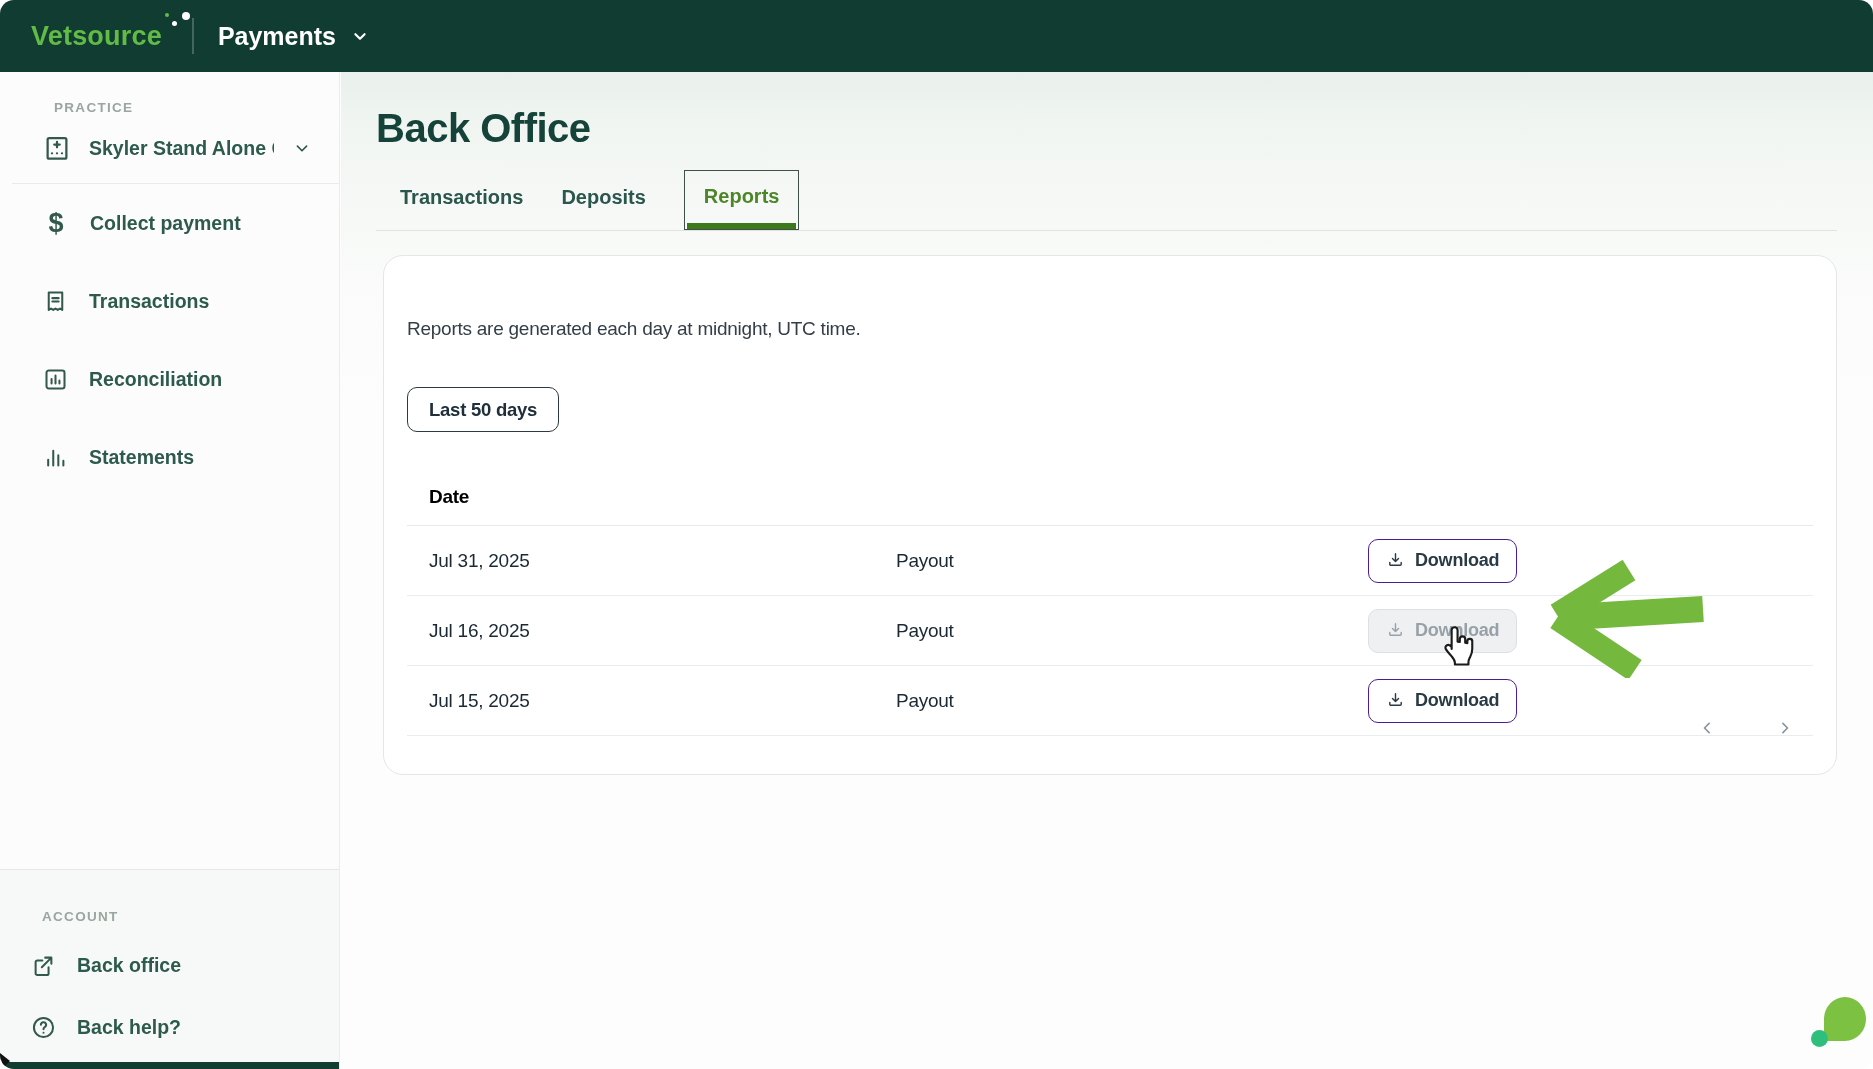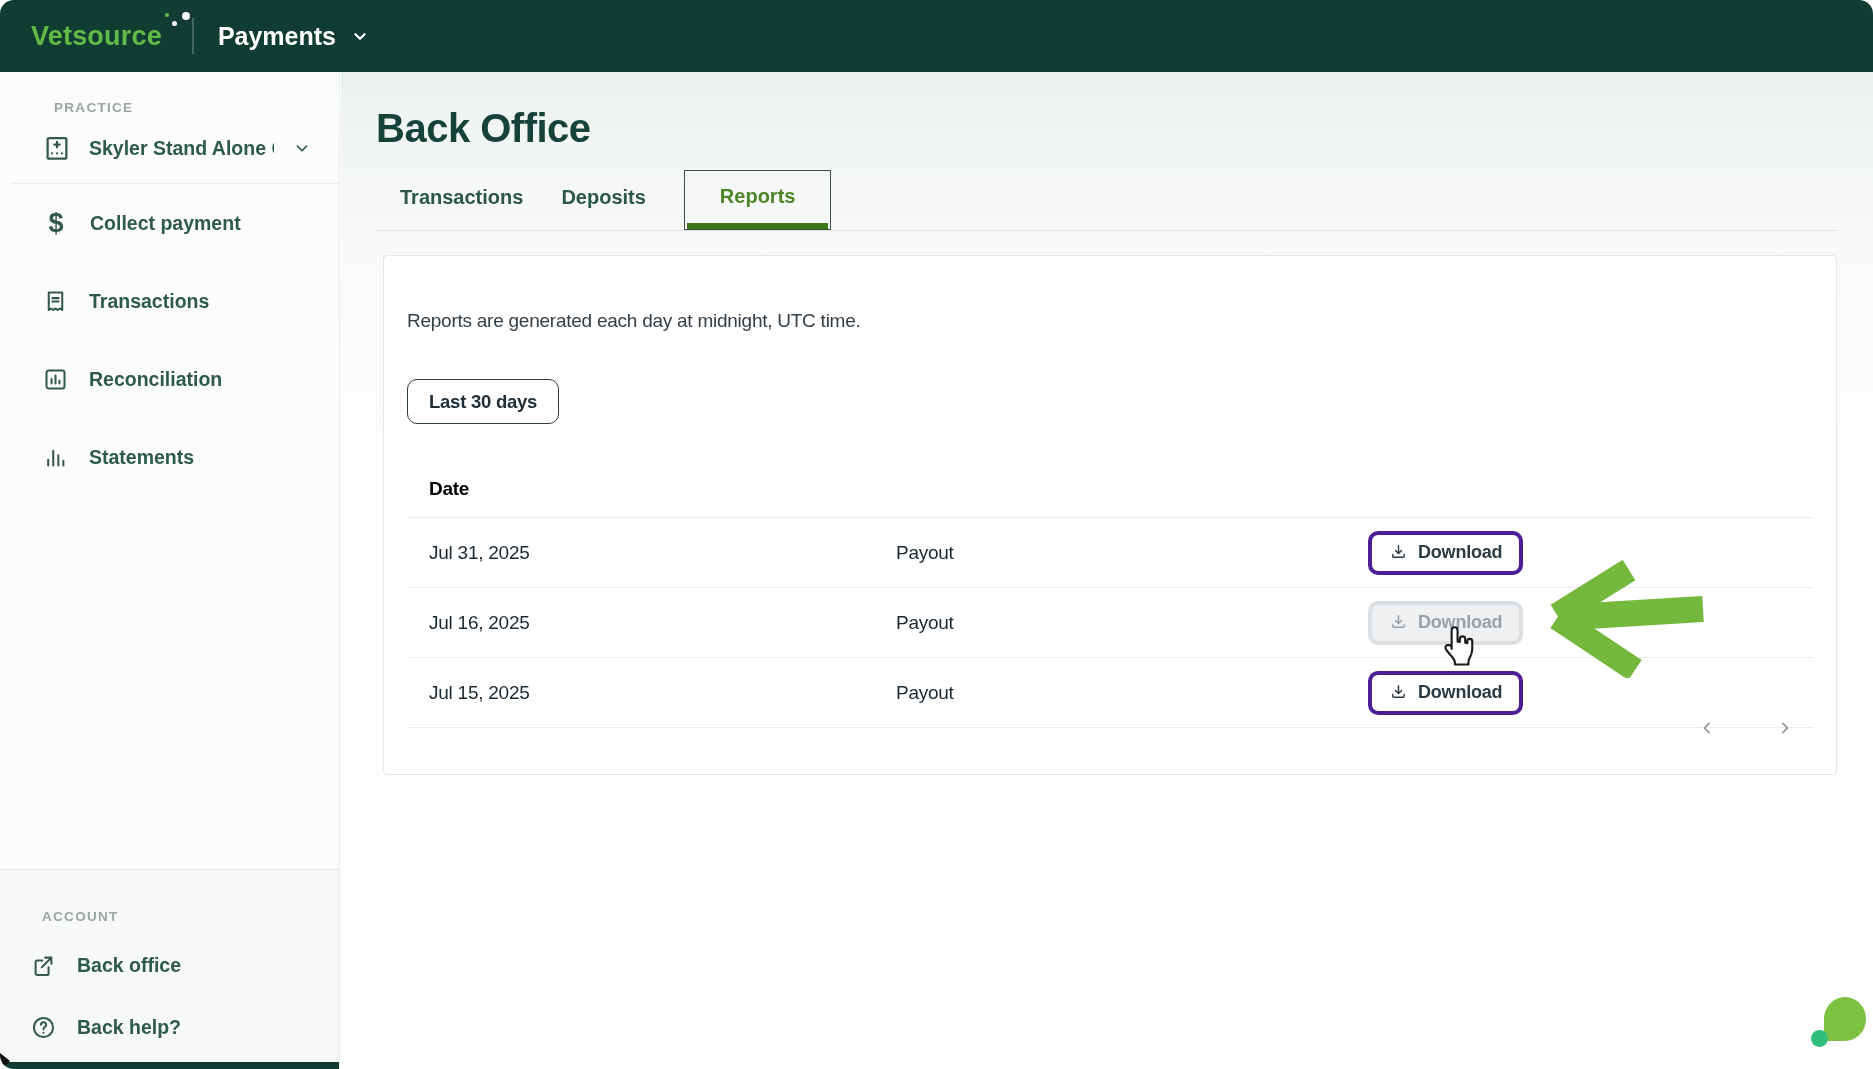--- a/index.html
+++ b/index.html
@@ -36,39 +36,39 @@
                 font-size:19.5px;font-weight:600;cursor:pointer;}
   .sidebar-strip{position:absolute;left:0;right:0;bottom:0;height:7px;background:#113c31;}
 
   
   .main{position:absolute;top:72px;left:341px;right:0;bottom:0;
         background:linear-gradient(180deg,#e9f1ec 0%,#f2f6f3 70px,#fafbfa 210px,#fdfdfd 360px);}
   .page-title{margin:34px 0 0 35px;font-size:40px;font-weight:700;color:#15433a;letter-spacing:-.5px;}
   .tabs{display:flex;align-items:flex-end;gap:38px;margin:18px 36px 0 35px;padding-left:24px;
         border-bottom:1px solid #dfe4e1;height:62px;}
   .tab{font-size:20px;font-weight:600;color:#2b564b;padding:0 0 21px;cursor:pointer;}
-  .tab.active{color:#4d8628;font-weight:700;border:1.6px solid #3f5048;padding:14px 35px 21px;position:relative;}
+  .tab.active{color:#4d8628;font-weight:700;border:1.6px solid #3f5048;padding:14px 19px 21px;position:relative;}
   .tab.active::after{content:"";position:absolute;left:2px;right:2px;bottom:0;height:6px;background:#3c7a1c;}
 
   .card{position:relative;margin:24px 36px 0 42px;height:520px;background:#fff;
-        border:1px solid #e3e7e5;border-radius:4px;padding:8px 23px;}
+        border:1px solid #e3e7e5;border-radius:20px;padding:16px 23px;}
   .cond{letter-spacing:-.25px;}
   .note{padding-top:27px;font-size:19px;color:#333e47;}
   .chip{margin-top:28px;display:inline-flex;align-items:center;height:45px;padding:0 21px;
         border:1.7px solid #2c3a42;border-radius:10px;font-size:18.5px;font-weight:600;color:#202f39;
         background:#fff;cursor:pointer;}
   .table{margin-top:37px;}
   .thead,.trow{display:grid;grid-template-columns:467px 470px 1fr;align-items:center;}
   .thead{height:57px;border-bottom:1px solid #e7eaec;font-size:19px;font-weight:700;color:#000000;}
   .th{position:relative;height:100%;display:flex;align-items:center;padding-left:22px;}
   .th + .th::before{content:"";position:absolute;left:0;top:6px;bottom:12px;width:1px;background:#dde2e5;}
   .trow{height:70px;border-bottom:1px solid #eaedef;font-size:19px;color:#1a2933;}
   .cell{padding-left:22px;}
   .btn-download{display:inline-flex;align-items:center;gap:10px;height:44px;padding:0 17px;margin-left:2px;
-        border:4px solid #4c1d95;border-radius:10px;background:#fff;cursor:pointer;
+        border:1px solid #4c1d95;border-radius:10px;background:#fff;cursor:pointer;
         font-family:"Liberation Sans",sans-serif;font-size:18px;font-weight:600;color:#2b3b45;letter-spacing:-.2px;}
   .btn-download svg{stroke:currentColor;fill:none;stroke-width:1.8;stroke-linecap:round;stroke-linejoin:round;}
   .btn-download.pressed{background:#eef0f2;border-color:#dde0e3;color:#98a1a8;}
   .pagination{position:absolute;left:23px;right:23px;bottom:0;height:92px;display:flex;align-items:center;
         justify-content:flex-end;gap:50px;padding-right:14px;}
   .page-btn{background:none;border:none;padding:4px;cursor:pointer;display:flex;color:#8a949c;}
   .page-btn svg{stroke:currentColor;fill:none;stroke-width:2;stroke-linecap:round;stroke-linejoin:round;}
 
   
   .annotation-arrow{position:absolute;left:1545px;top:560px;pointer-events:none;}
@@ -182,21 +182,21 @@
 
     <div class="tabs">
       <div class="tab">Transactions</div>
       <div class="tab">Deposits</div>
       <div class="tab active">Reports</div>
     </div>
 
     <section class="card">
       <p class="note cond">Reports are generated each day at midnight, UTC time.</p>
 
-      <button class="chip cond">Last 30 days</button>
+      <button class="chip cond">Last 50 days</button>
 
       <div class="table">
         <div class="thead">
           <div class="th cond">Date</div>
         </div>
 
         <div class="trow">
           <div class="cell cond">Jul 31, 2025</div>
           <div class="cell cond">Payout</div>
           <div class="cell">

